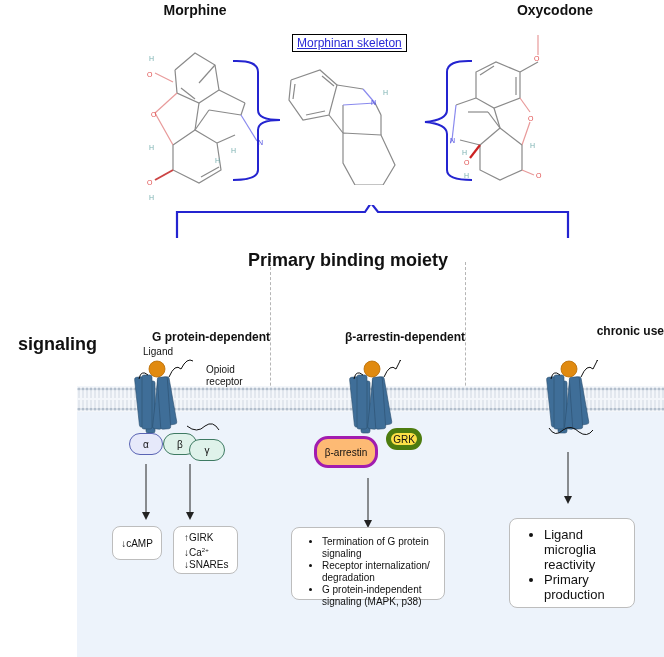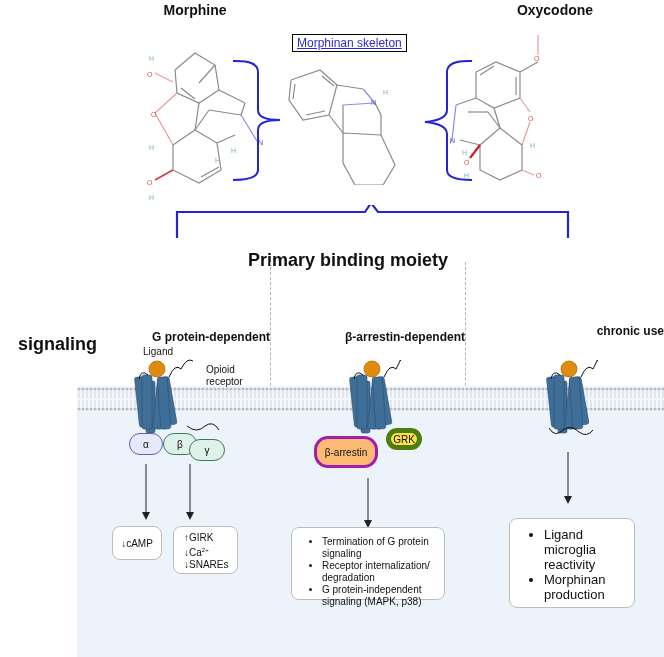--- a/index.html
+++ b/index.html
@@ -239,15 +239,15 @@
 <svg class="abs" style="left:545px;top:424px;" width="60" height="20">
   <path d="M4,4 Q10,14 18,6 Q26,0 34,8 Q42,14 48,6" stroke="#111" fill="none" stroke-width="1"></path>
 </svg>
 <svg class="abs" style="left:562px;top:452px;" width="12" height="56">
   <line x1="6" y1="0" x2="6" y2="46" stroke="#222" stroke-width="1"></line>
   <polygon points="2,44 10,44 6,52" fill="#222"></polygon>
 </svg>
 <div class="abs box" style="left:509px;top:518px;width:126px;height:90px;padding:8px 6px 0 10px;font-size:13px;">
   <ul class="bul" style="padding-left:24px;">
     <li style="line-height:15px;">Ligand microglia reactivity</li>
-    <li style="line-height:15px;">Morphinan production</li>
+    <li style="line-height:15px;">Primary production</li>
   </ul>
 </div>
 
 </body></html>

